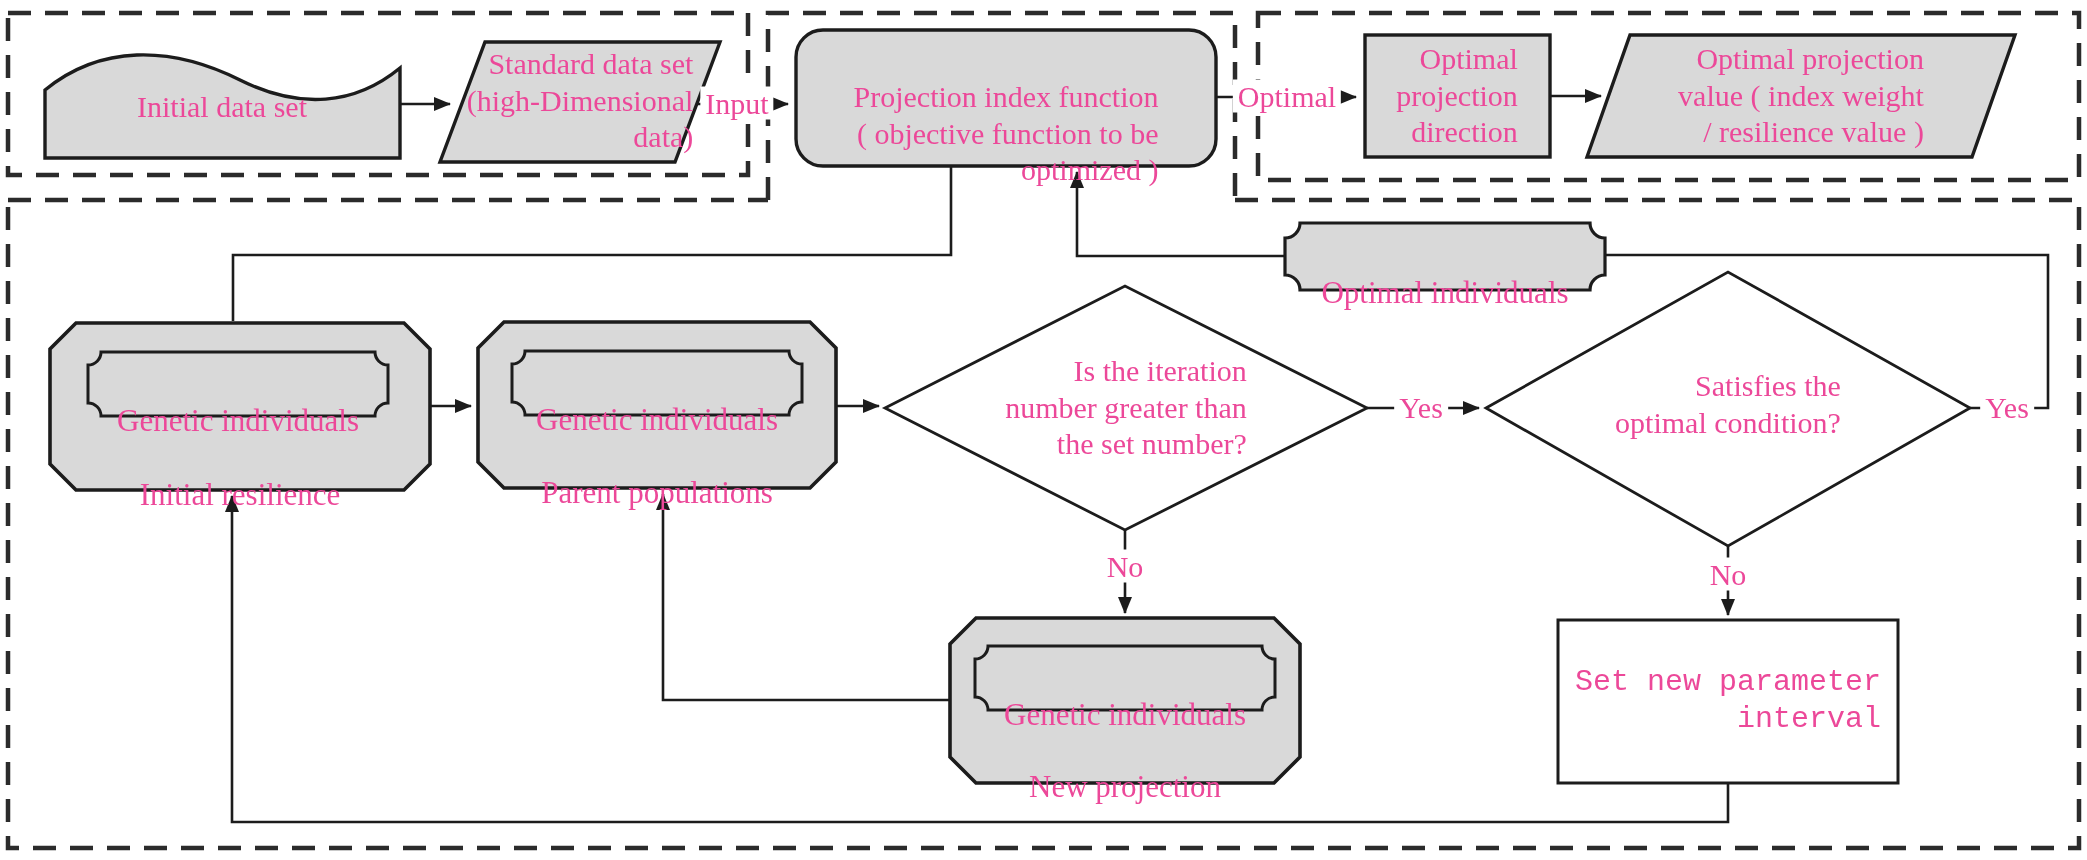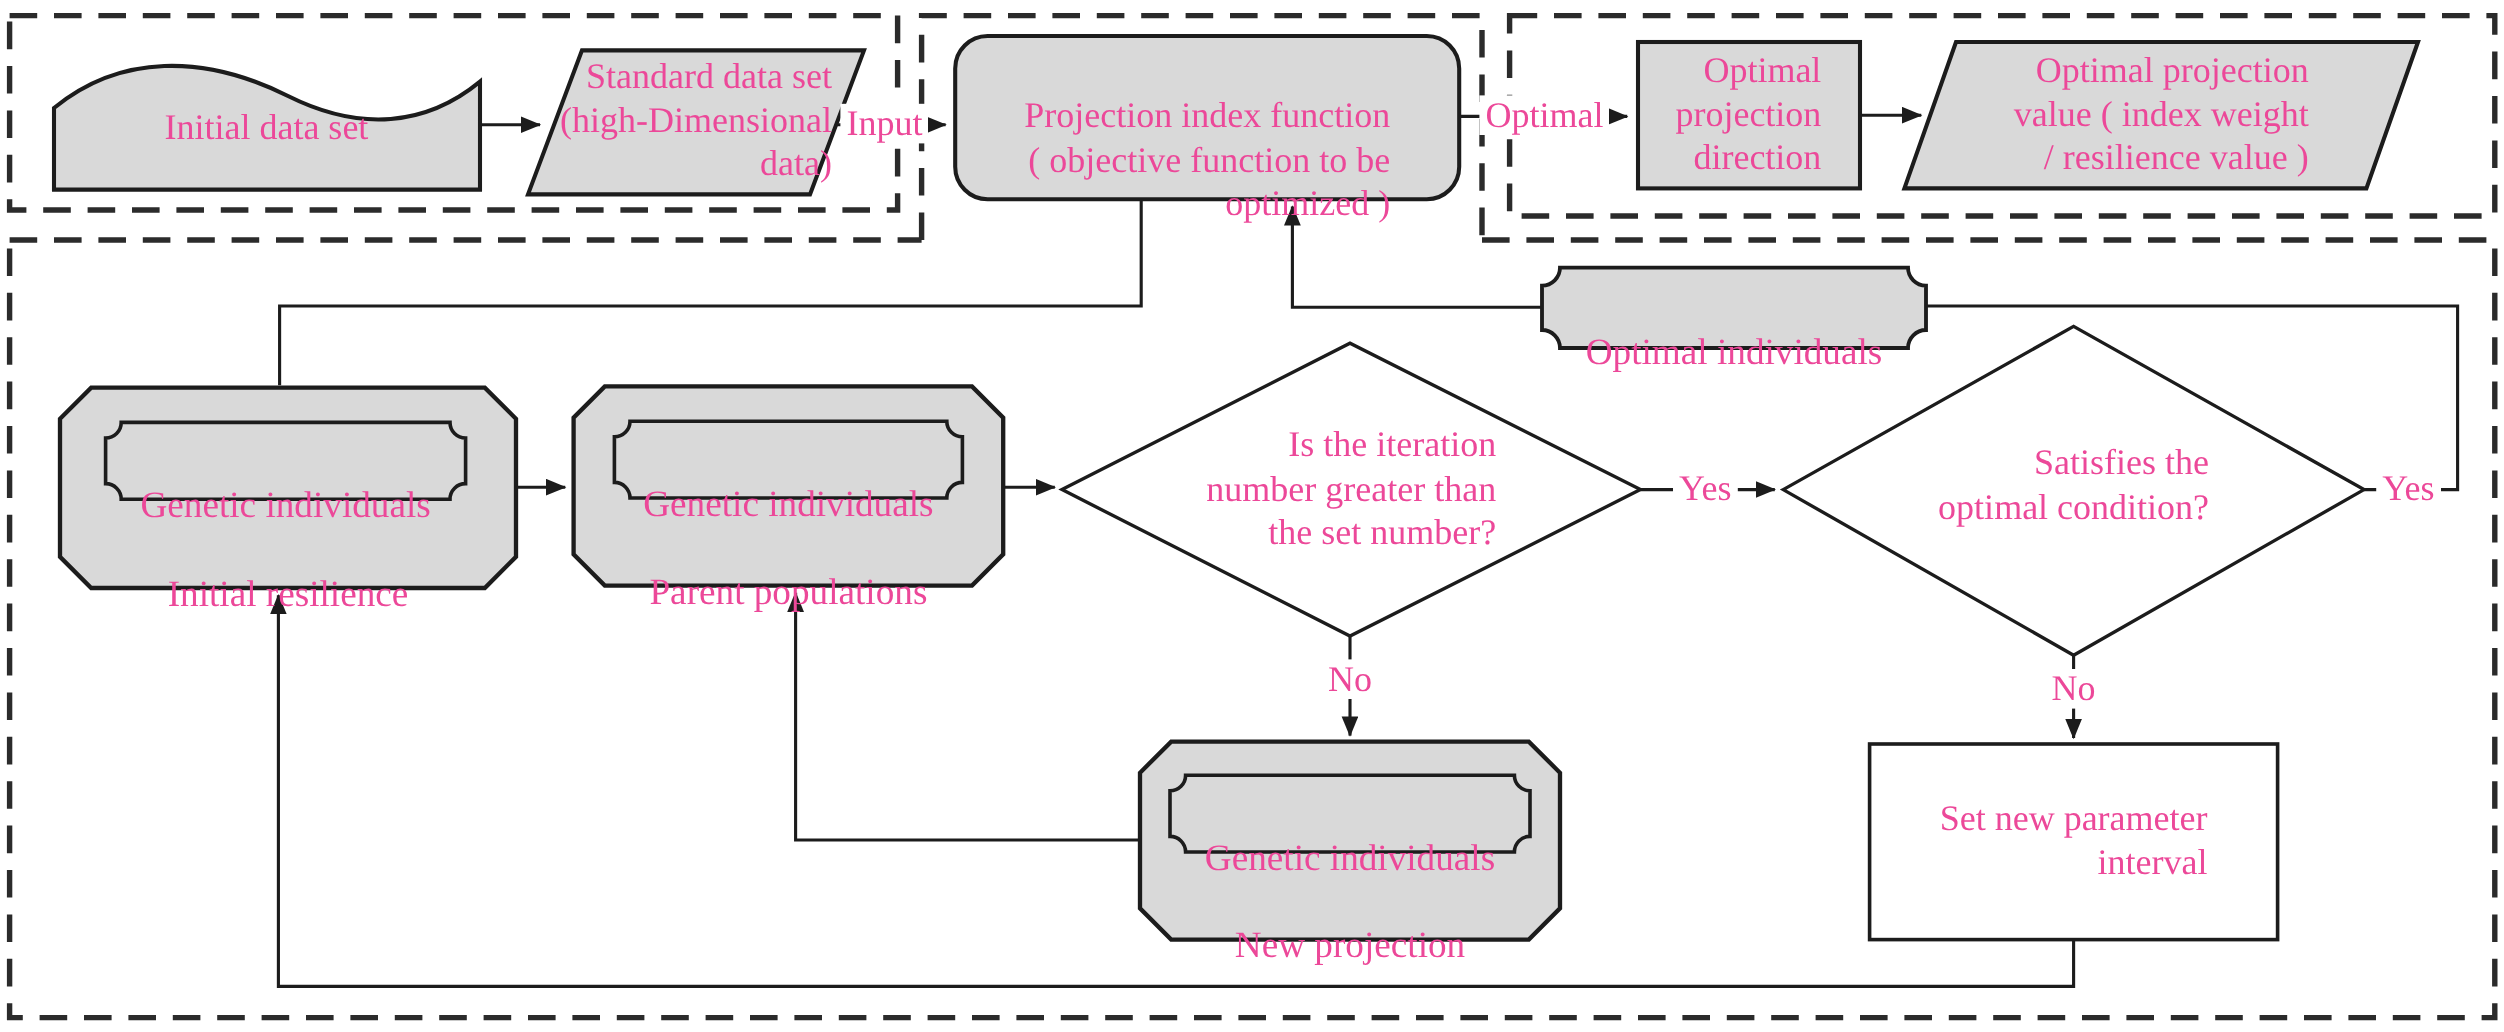--- a/index.html
+++ b/index.html
@@ -113,21 +113,21 @@
   <div class="txt big" style="left:657px; top:457px;">Parent populations</div>
 
   <div class="txt big" style="left:1125px; top:679px;">Genetic individuals</div>
   <div class="txt big" style="left:1125px; top:751px;">New projection</div>
 
   <div class="txt" style="left:1126px; top:408px;">Is the  iteration
 number greater than
 the set number?</div>
   <div class="txt" style="left:1728px; top:405px;">Satisfies the
 optimal condition?</div>
-  <div class="txt" style="left:1728px; top:701px;">Set new parameter
+  <div class="txt" style="left:1728px; top:701px;font-family:Liberation Mono, monospace;">Set new parameter
 interval</div>
 
   <div class="txt chip" style="left:1421px; top:407px;">Yes</div>
   <div class="txt chip" style="left:2007px; top:407px;">Yes</div>
   <div class="txt chip" style="left:1125px; top:566px;">No</div>
   <div class="txt chip" style="left:1728px; top:574px;">No</div>
 
 </div>
 
 </body></html>

